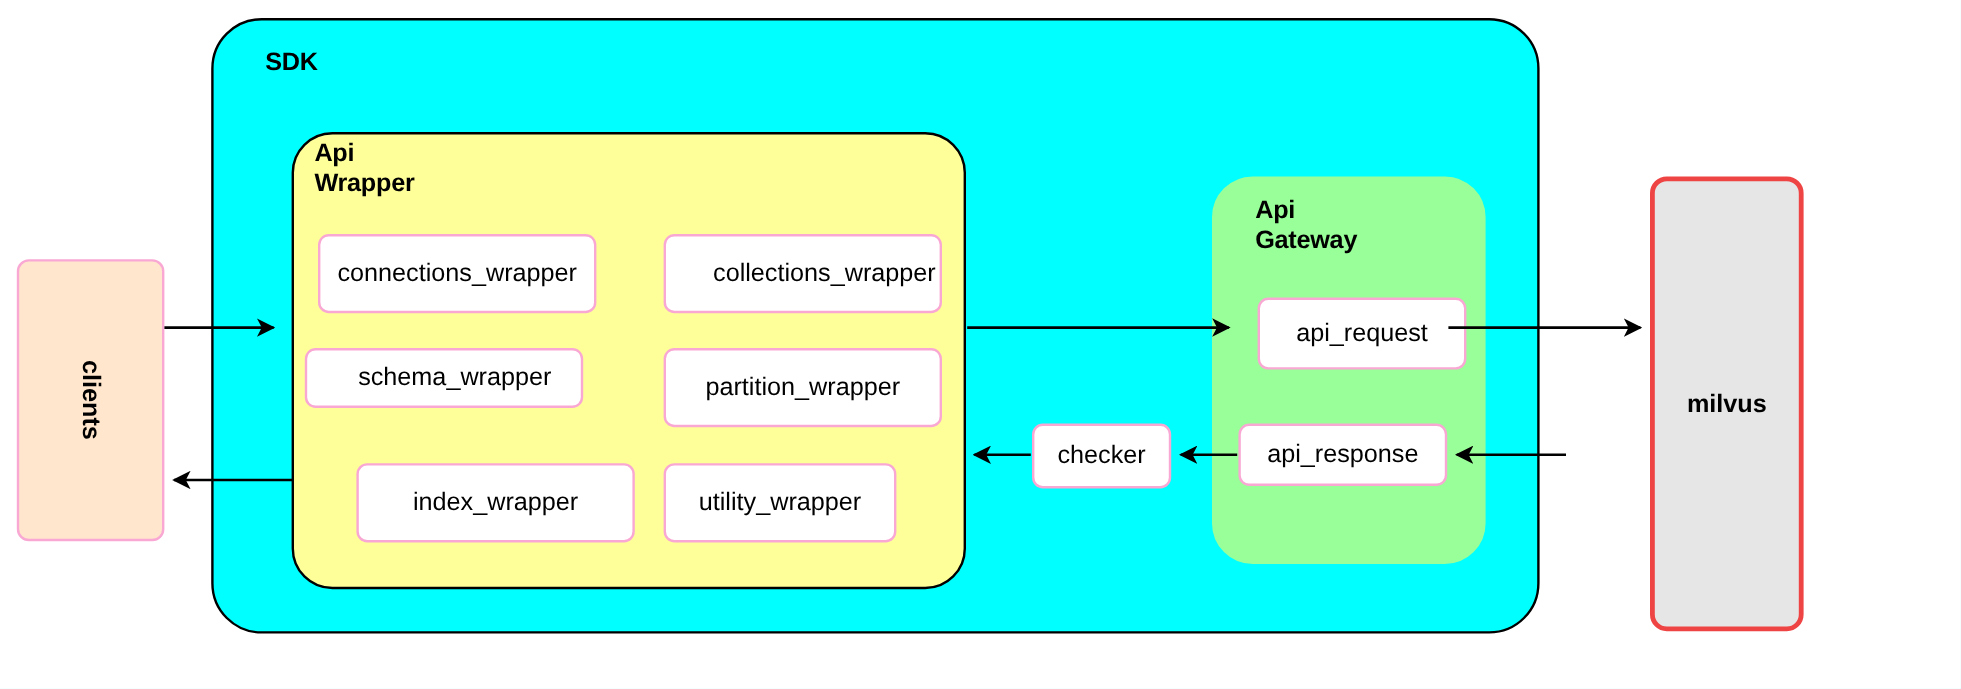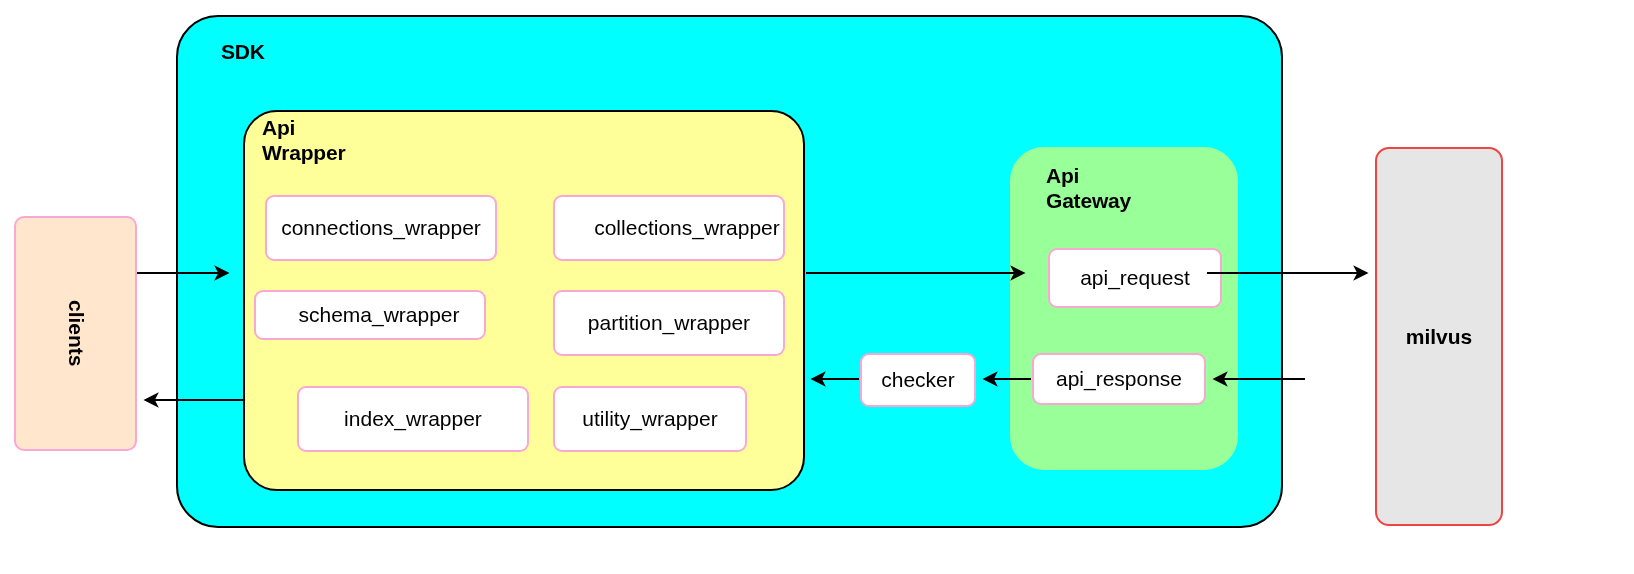--- a/index.html
+++ b/index.html
@@ -94,21 +94,21 @@
   #box-clients .vtext {
     writing-mode: vertical-rl;
     text-orientation: mixed;
     white-space: nowrap;
   }
 
   #box-milvus {
     left: 1375px; top: 147px;
     width: 128px; height: 379px;
     background: #e6e6e6;
-    border: 2px solid #ef4444;
+    border: 4px solid #ef4444;
     border-radius: 14px;
     font-weight: bold;
   }
 
   
   #connectors {
     position: absolute;
     left: 0; top: 0;
     width: 1634px; height: 574px;
     pointer-events: none;

